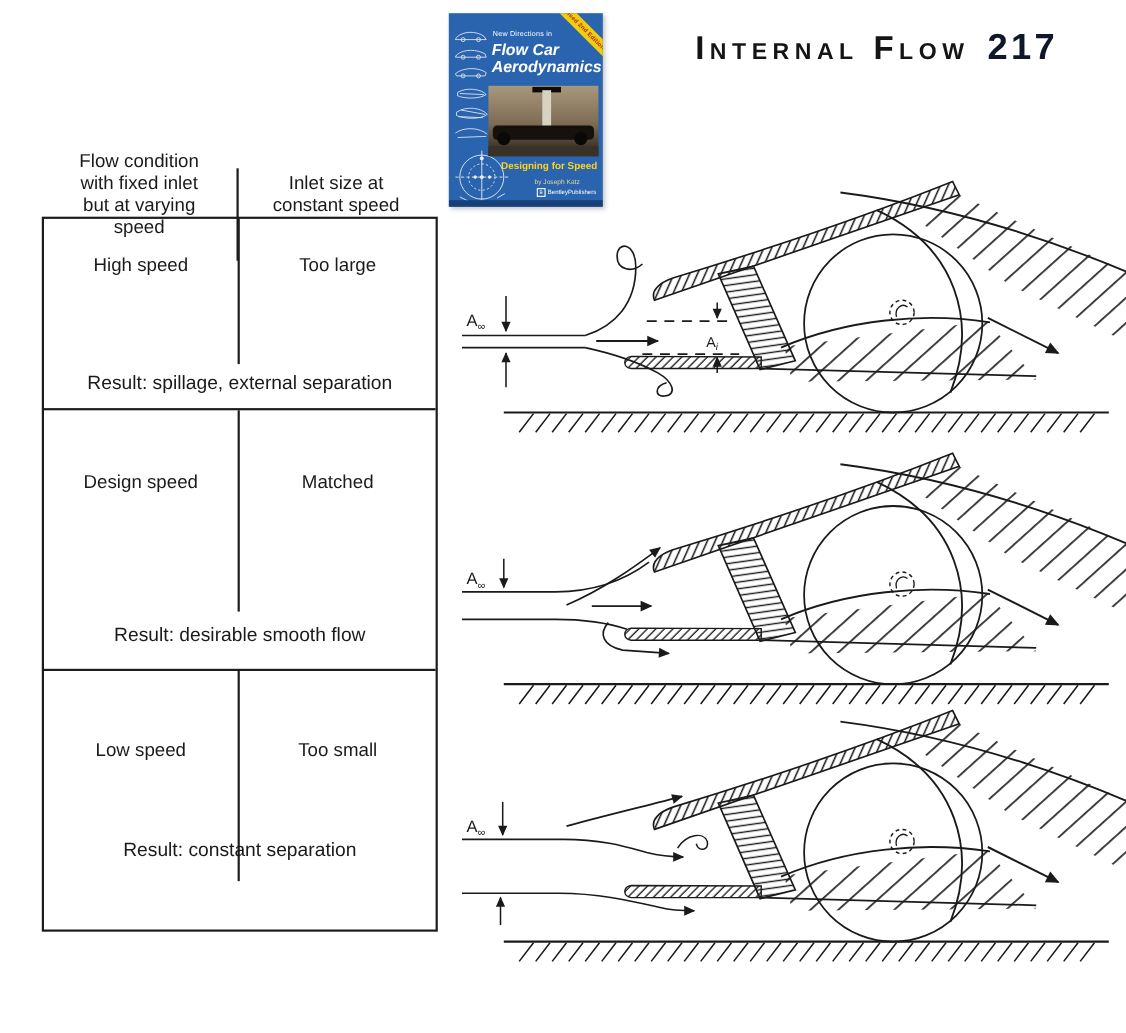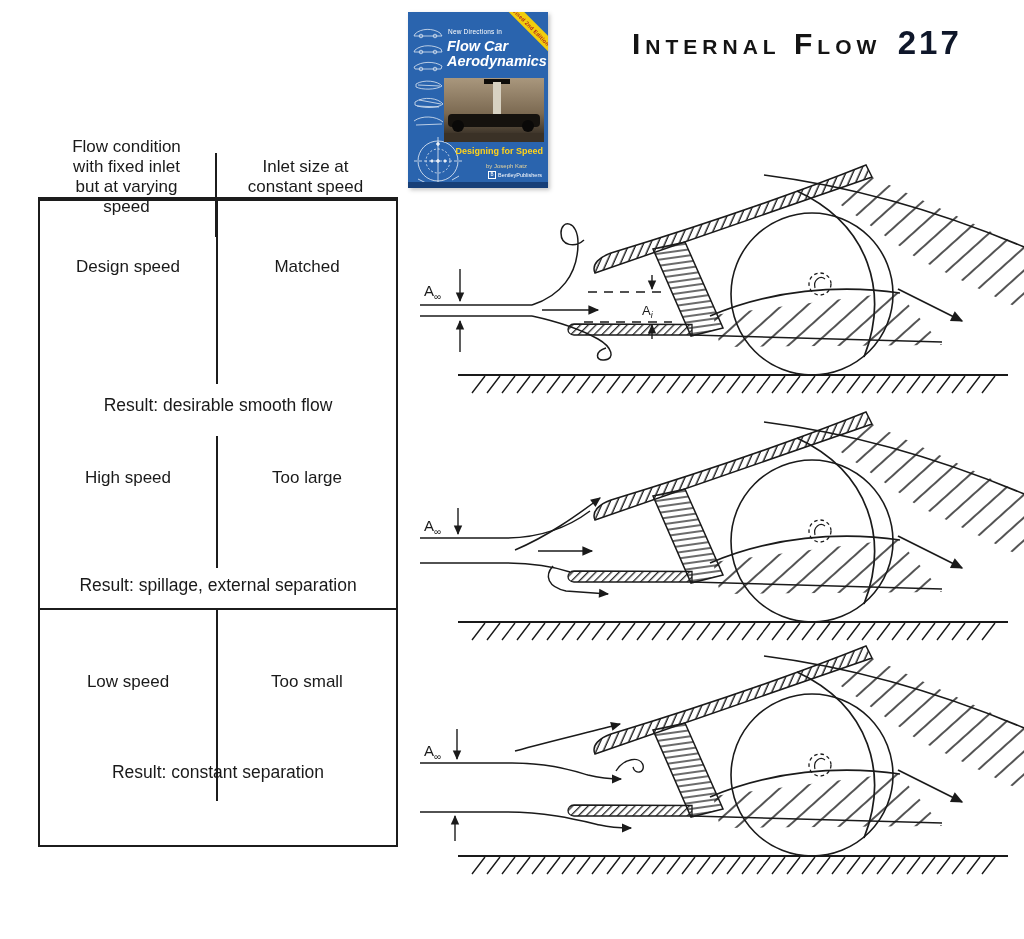--- a/index.html
+++ b/index.html
@@ -126,31 +126,31 @@
     <div class="ft-head">
       <div class="ft-h1">Flow condition
 with fixed inlet
 but at varying
 speed</div>
       <div class="ft-h2">Inlet size at
 constant speed</div>
       <div class="ft-hdiv"></div>
     </div>
     <div class="ft-box">
+      <div class="sect s1">
+        <div class="vdiv"></div>
+        <div class="cellL">High speed</div>
+        <div class="cellR">Too large</div>
+        <div class="result">Result: spillage, external separation</div>
+      </div>
       <div class="sect s2">
         <div class="vdiv"></div>
         <div class="cellL">Design speed</div>
         <div class="cellR">Matched</div>
         <div class="result">Result: desirable smooth flow</div>
-      </div>
-      <div class="sect s1">
-        <div class="vdiv"></div>
-        <div class="cellL">High speed</div>
-        <div class="cellR">Too large</div>
-        <div class="result">Result: spillage, external separation</div>
       </div>
       <div class="sect s3">
         <div class="vdiv"></div>
         <div class="cellL">Low speed</div>
         <div class="cellR">Too small</div>
         <div class="result">Result: constant separation</div>
       </div>
     </div>
   </div>
 

